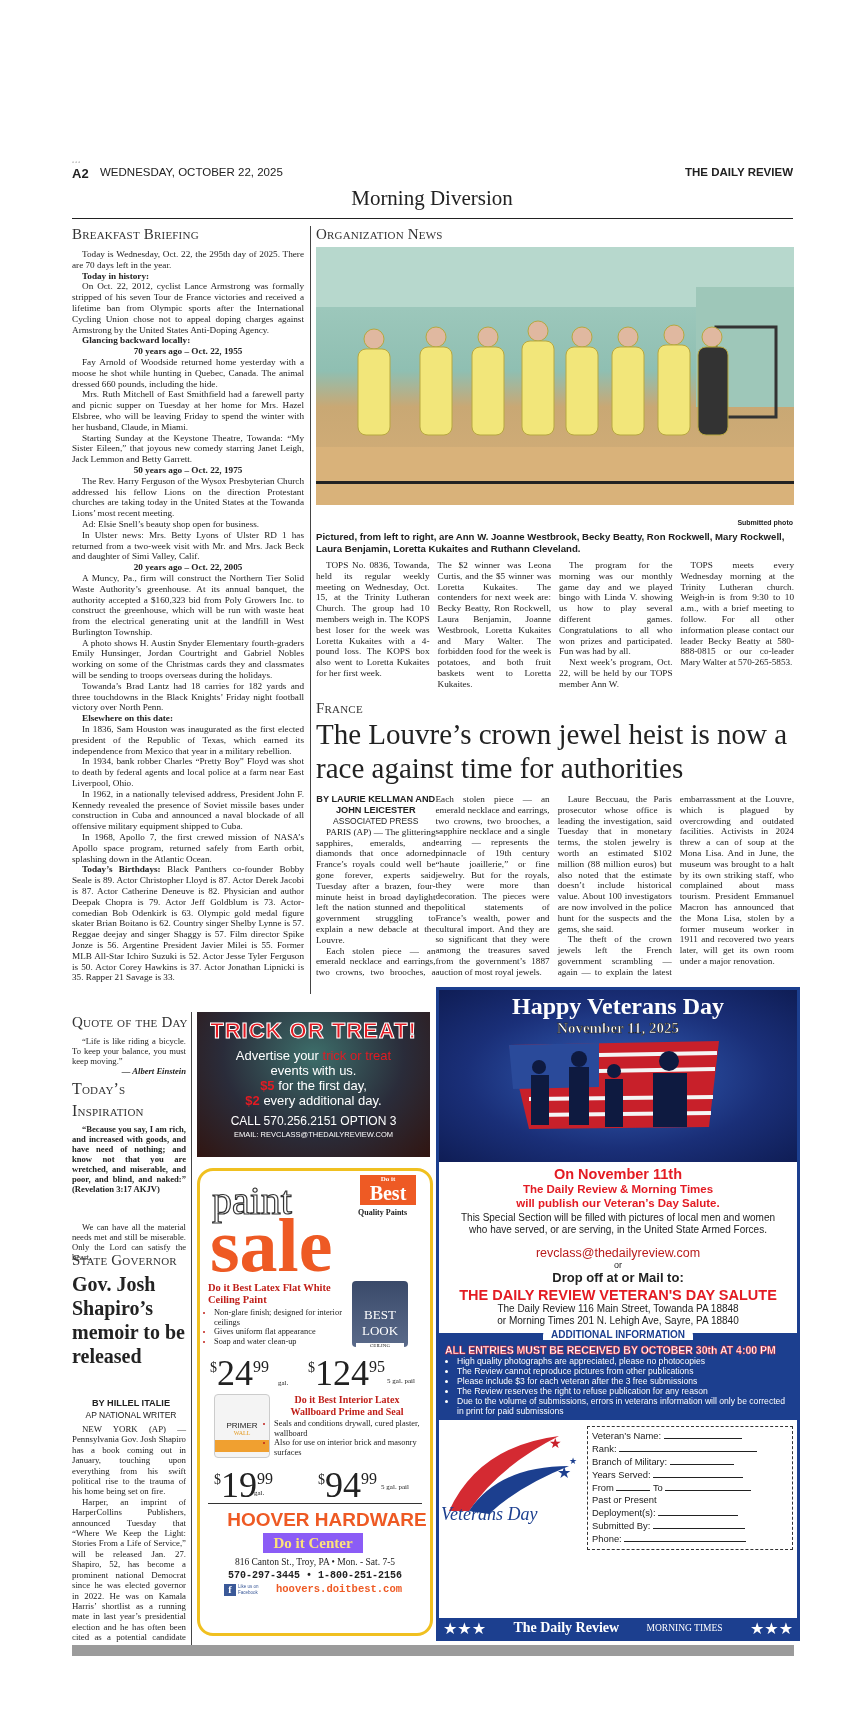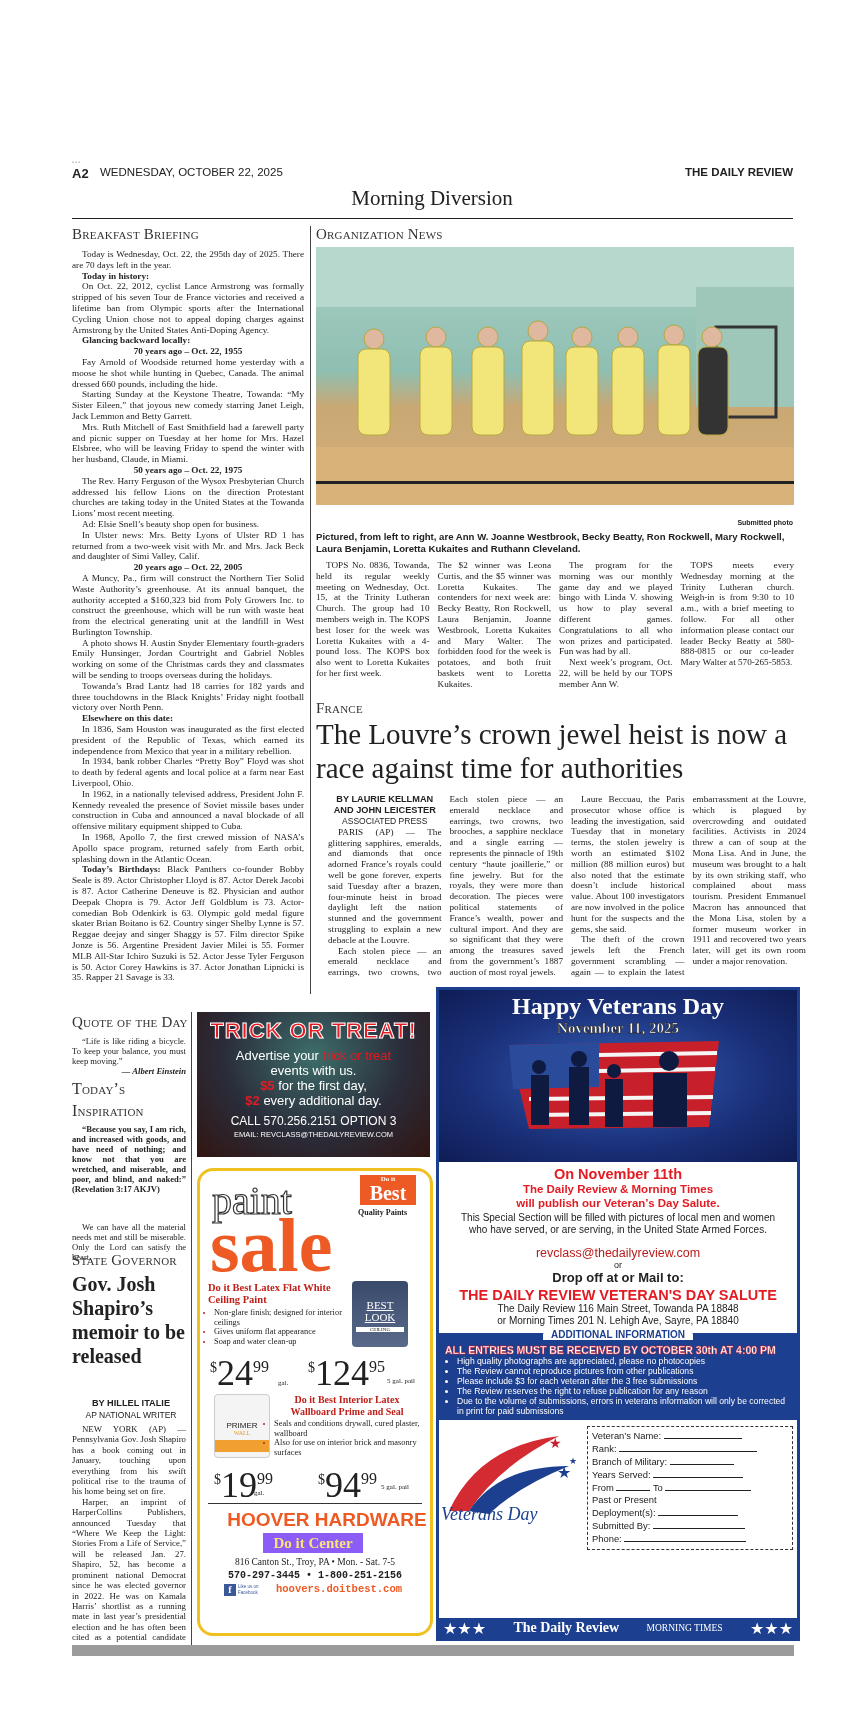--- a/index.html
+++ b/index.html
@@ -46,22 +46,22 @@
 <div class="abs vrule" style="left:191px;top:1012px;height:634px;"></div>
 
 <div class="abs sect" style="left:72px;top:226px;">Breakfast Briefing</div>
 <div class="abs col" style="left:72px;top:249px;width:232px;">
   <p>Today is Wednesday, Oct. 22, the 295th day of 2025. There are 70 days left in the year.</p>
   <p class="b">Today in history:</p>
   <p>On Oct. 22, 2012, cyclist Lance Armstrong was formally stripped of his seven Tour de France victories and received a lifetime ban from Olympic sports after the International Cycling Union chose not to appeal doping charges against Armstrong by the United States Anti-Doping Agency.</p>
   <p class="b">Glancing backward locally:</p>
   <p class="c">70 years ago – Oct. 22, 1955</p>
   <p>Fay Arnold of Woodside returned home yesterday with a moose he shot while hunting in Quebec, Canada. The animal dressed 660 pounds, including the hide.</p>
+  <p>Mrs. Ruth Mitchell of East Smithfield had a farewell party and picnic supper on Tuesday at her home for Mrs. Hazel Elsbree, who will be leaving Friday to spend the winter with her husband, Claude, in Miami.</p>
   <p>Starting Sunday at the Keystone Theatre, Towanda: “My Sister Eileen,” that joyous new comedy starring Janet Leigh, Jack Lemmon and Betty Garrett.</p>
-  <p>Mrs. Ruth Mitchell of East Smithfield had a farewell party and picnic supper on Tuesday at her home for Mrs. Hazel Elsbree, who will be leaving Friday to spend the winter with her husband, Claude, in Miami.</p>
   <p class="c">50 years ago – Oct. 22, 1975</p>
   <p>The Rev. Harry Ferguson of the Wysox Presbyterian Church addressed his fellow Lions on the direction Protestant churches are taking today in the United States at the Towanda Lions’ most recent meeting.</p>
   <p>Ad: Elsie Snell’s beauty shop open for business.</p>
   <p>In Ulster news: Mrs. Betty Lyons of Ulster RD 1 has returned from a two-week visit with Mr. and Mrs. Jack Beck and daughter of Simi Valley, Calif.</p>
   <p class="c">20 years ago – Oct. 22, 2005</p>
   <p>A Muncy, Pa., firm will construct the Northern Tier Solid Waste Authority’s greenhouse. At its annual banquet, the authority accepted a $160,323 bid from Poly Growers Inc. to construct the greenhouse, which will be run with waste heat from the electrical generating unit at the landfill in West Burlington Township.</p>
   <p>A photo shows H. Austin Snyder Elementary fourth-graders Emily Hunsinger, Jordan Courtright and Gabriel Nobles working on some of the Christmas cards they and classmates will be sending to troops overseas during the holidays.</p>
   <p>Towanda’s Brad Lantz had 18 carries for 182 yards and three touchdowns in the Black Knights’ Friday night football victory over North Penn.</p>
   <p class="b">Elsewhere on this date:</p>
   <p>In 1836, Sam Houston was inaugurated as the first elected president of the Republic of Texas, which earned its independence from Mexico that year in a military rebellion.</p>
@@ -132,21 +132,21 @@
       <p>The program for the morning was our monthly game day and we played bingo with Linda V. showing us how to play several different games. Congratulations to all who won prizes and participated. Fun was had by all.</p>
       <p>Next week’s program, Oct. 22, will be held by our TOPS member Ann W.</p>
     </div>
   <div>
       <p>TOPS meets every Wednesday morning at the Trinity Lutheran church. Weigh-in is from 9:30 to 10 a.m., with a brief meeting to follow. For all other information please contact our leader Becky Beatty at 580-888-0815 or our co-leader Mary Walter at 570-265-5853.</p>
     </div>
 </div>
 
 <div class="abs sect" style="left:316px;top:700px;">France</div>
 <div class="abs headline">The Louvre’s crown jewel heist is now a race against time for authorities</div>
-<div class="abs" style="left:328px;top:794px;width:478px;display:grid;grid-template-columns:repeat(4,1fr);column-gap:8px;">
+<div class="abs" style="left:316px;top:794px;width:478px;display:grid;grid-template-columns:repeat(4,1fr);">
   <div class="col">
     <div class="byline">BY LAURIE KELLMAN AND JOHN LEICESTER</div>
     <div class="byline2">ASSOCIATED PRESS</div>
     <p>PARIS (AP) — The glittering sapphires, emeralds, and diamonds that once adorned France’s royals could well be gone forever, experts said Tuesday after a brazen, four-minute heist in broad daylight left the nation stunned and the government struggling to explain a new debacle at the Louvre.</p>
     <p style="height:32px;overflow:hidden;">Each stolen piece — an emerald necklace and earrings, two crowns, two brooches, a sapphire necklace and a single earring — represents the pinnacle of 19th century “haute joaillerie,” or fine jewelry. But for the royals, they were more than decoration. The pieces were political statements of France’s wealth, power and cultural import. And they are so significant that they were among the treasures saved from the government’s 1887 auction of most royal jewels.</p>
   </div>
   <div class="col" style="grid-column:2/5;column-count:3;column-gap:8px;">
     <p style="text-indent:0">Each stolen piece — an emerald necklace and earrings, two crowns, two brooches, a sapphire necklace and a single earring — represents the pinnacle of 19th century “haute joaillerie,” or fine jewelry. But for the royals, they were more than decoration. The pieces were political statements of France’s wealth, power and cultural import. And they are so significant that they were among the treasures saved from the government’s 1887 auction of most royal jewels.</p>
     <p>Laure Beccuau, the Paris prosecutor whose office is leading the investigation, said Tuesday that in monetary terms, the stolen jewelry is worth an estimated $102 million (88 million euros) but also noted that the estimate doesn’t include historical value. About 100 investigators are now involved in the police hunt for the suspects and the gems, she said.</p>
     <p>The theft of the crown jewels left the French government scrambling — again — to explain the latest embarrassment at the Louvre, which is plagued by overcrowding and outdated facilities. Activists in 2024 threw a can of soup at the Mona Lisa. And in June, the museum was brought to a halt by its own striking staff, who complained about mass tourism. President Emmanuel Macron has announced that the Mona Lisa, stolen by a former museum worker in 1911 and recovered two years later, will get its own room under a major renovation.</p>
@@ -173,21 +173,21 @@
     <div style="font-size:20px;line-height:20px;">Best</div>
   </div>
   <div class="abs" style="left:158px;top:37px;font-size:8px;font-weight:bold;">Quality Paints</div>
   <div class="abs" style="left:8px;top:111px;width:140px;font-size:10.5px;line-height:12px;font-weight:bold;color:#c0201a;">Do it Best Latex Flat White Ceiling Paint</div>
   <ul class="abs" style="left:0;top:137px;width:145px;margin:0;padding-left:14px;font-size:8.4px;line-height:9.5px;">
     <li style="color:#c0201a;"><span style="color:#222;">Non-glare finish; designed for interior ceilings</span></li>
     <li style="color:#c0201a;"><span style="color:#222;">Gives uniform flat appearance</span></li>
     <li style="color:#c0201a;"><span style="color:#222;">Soap and water clean-up</span></li>
   </ul>
   <div class="abs" style="left:152px;top:110px;width:56px;height:66px;background:linear-gradient(#3a4a6a,#5a6a8a);border-radius:4px;color:#fff;text-align:center;">
-    <div style="font-size:11px;margin-top:18px;text-decoration:underline;">BEST LOOK</div>
+    <div style="font-size:13px;margin-top:26px;">BEST LOOK</div>
     <div style="background:#fff;color:#222;font-size:5px;margin:4px 4px 0;">CEILING</div>
   </div>
   <div class="abs" style="left:10px;top:178px;font-size:36px;line-height:36px;">
     <sup style="font-size:14px;">$</sup><span>24</span><sup style="font-size:16px;">99</sup>
     <span style="font-size:7px;">gal.</span>
   </div>
   <div class="abs" style="left:108px;top:178px;font-size:36px;line-height:36px;">
     <sup style="font-size:14px;">$</sup><span>124</span><sup style="font-size:16px;">95</sup>
   </div>
   <div class="abs" style="left:186px;top:206px;width:30px;font-size:7px;text-align:center;">5 gal. pail</div>

